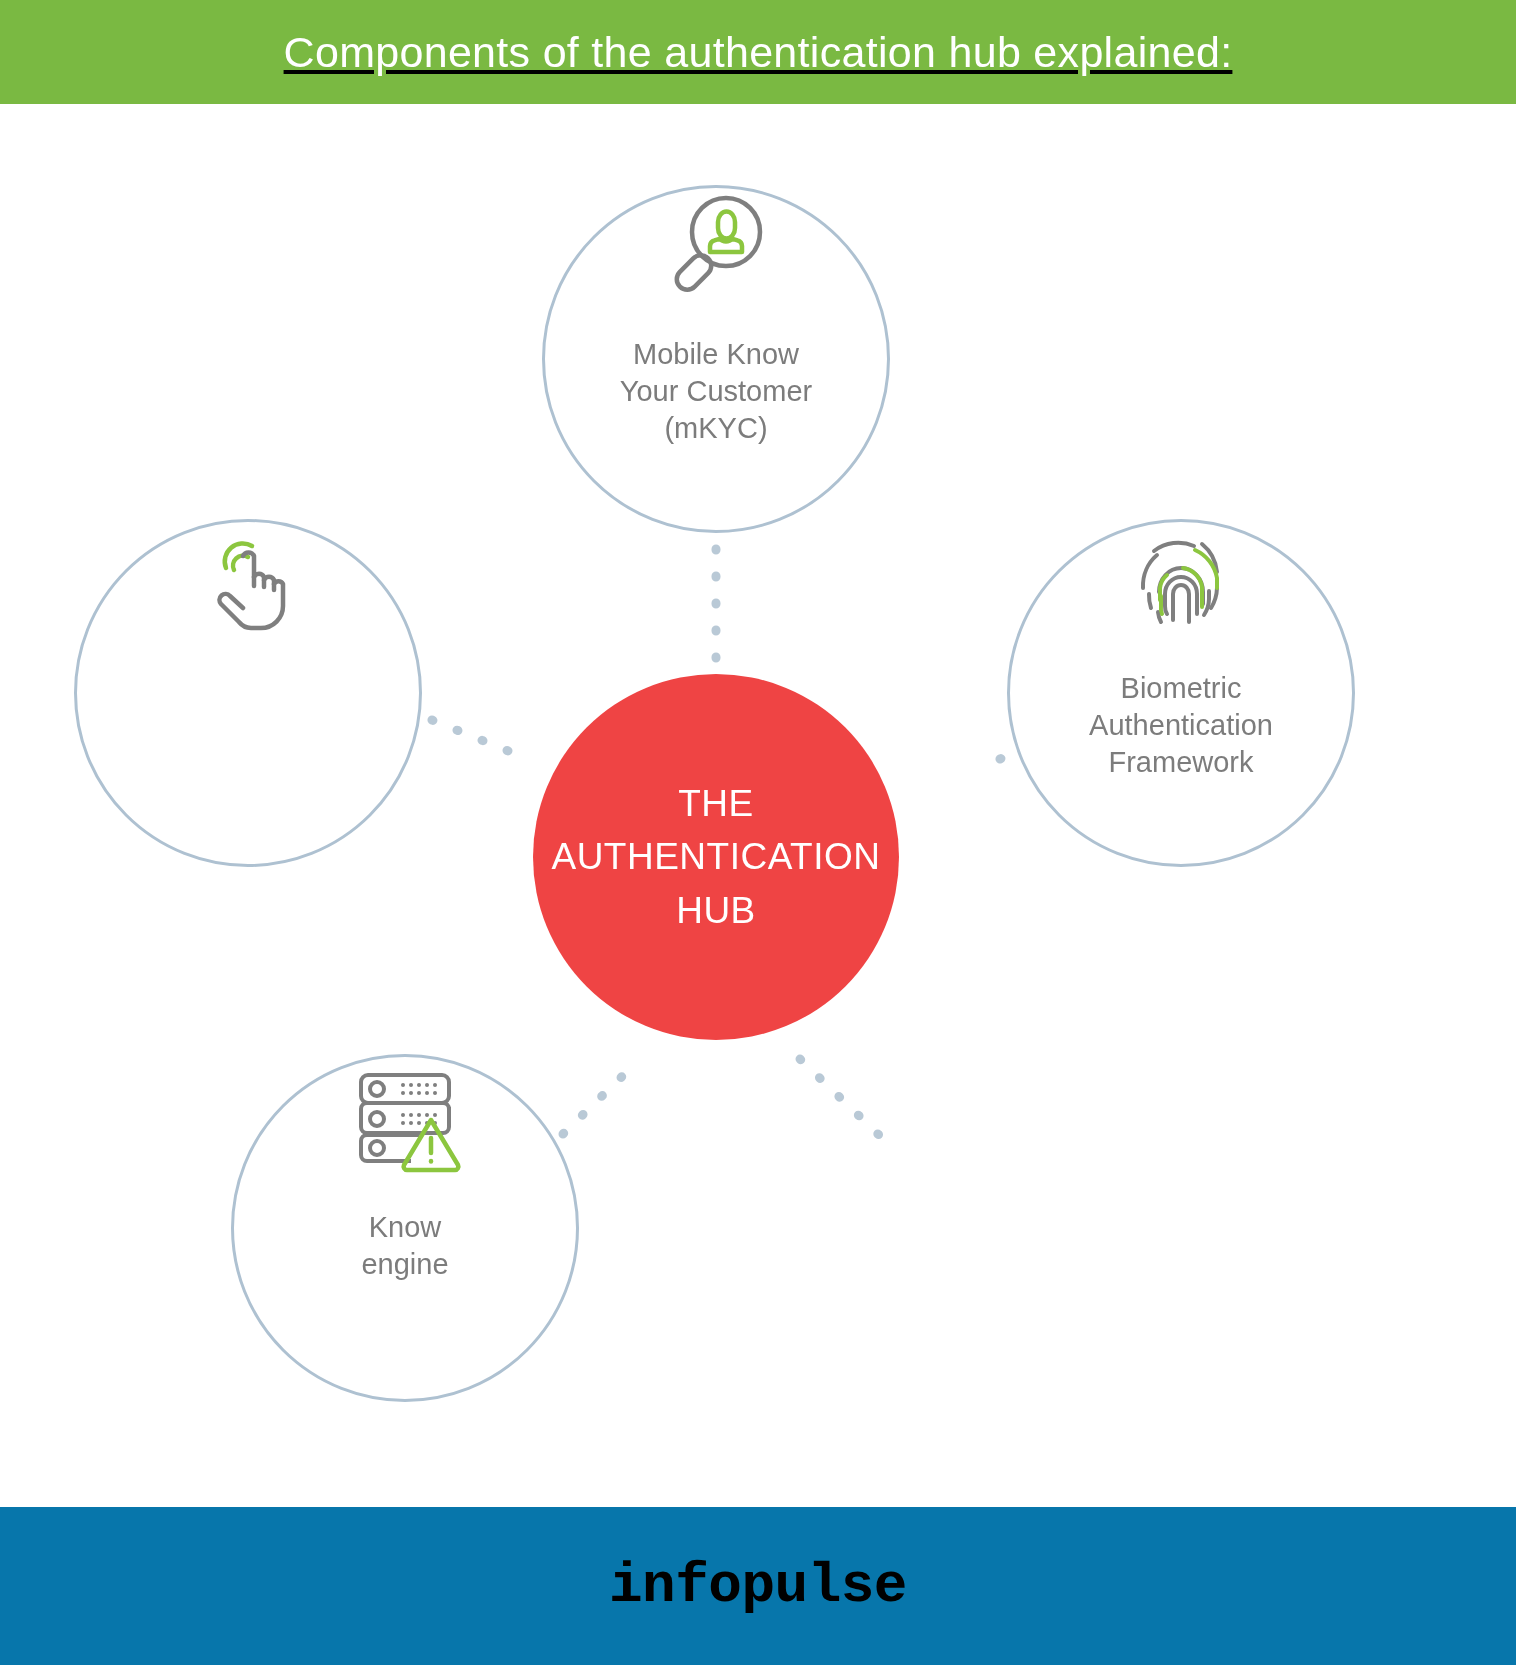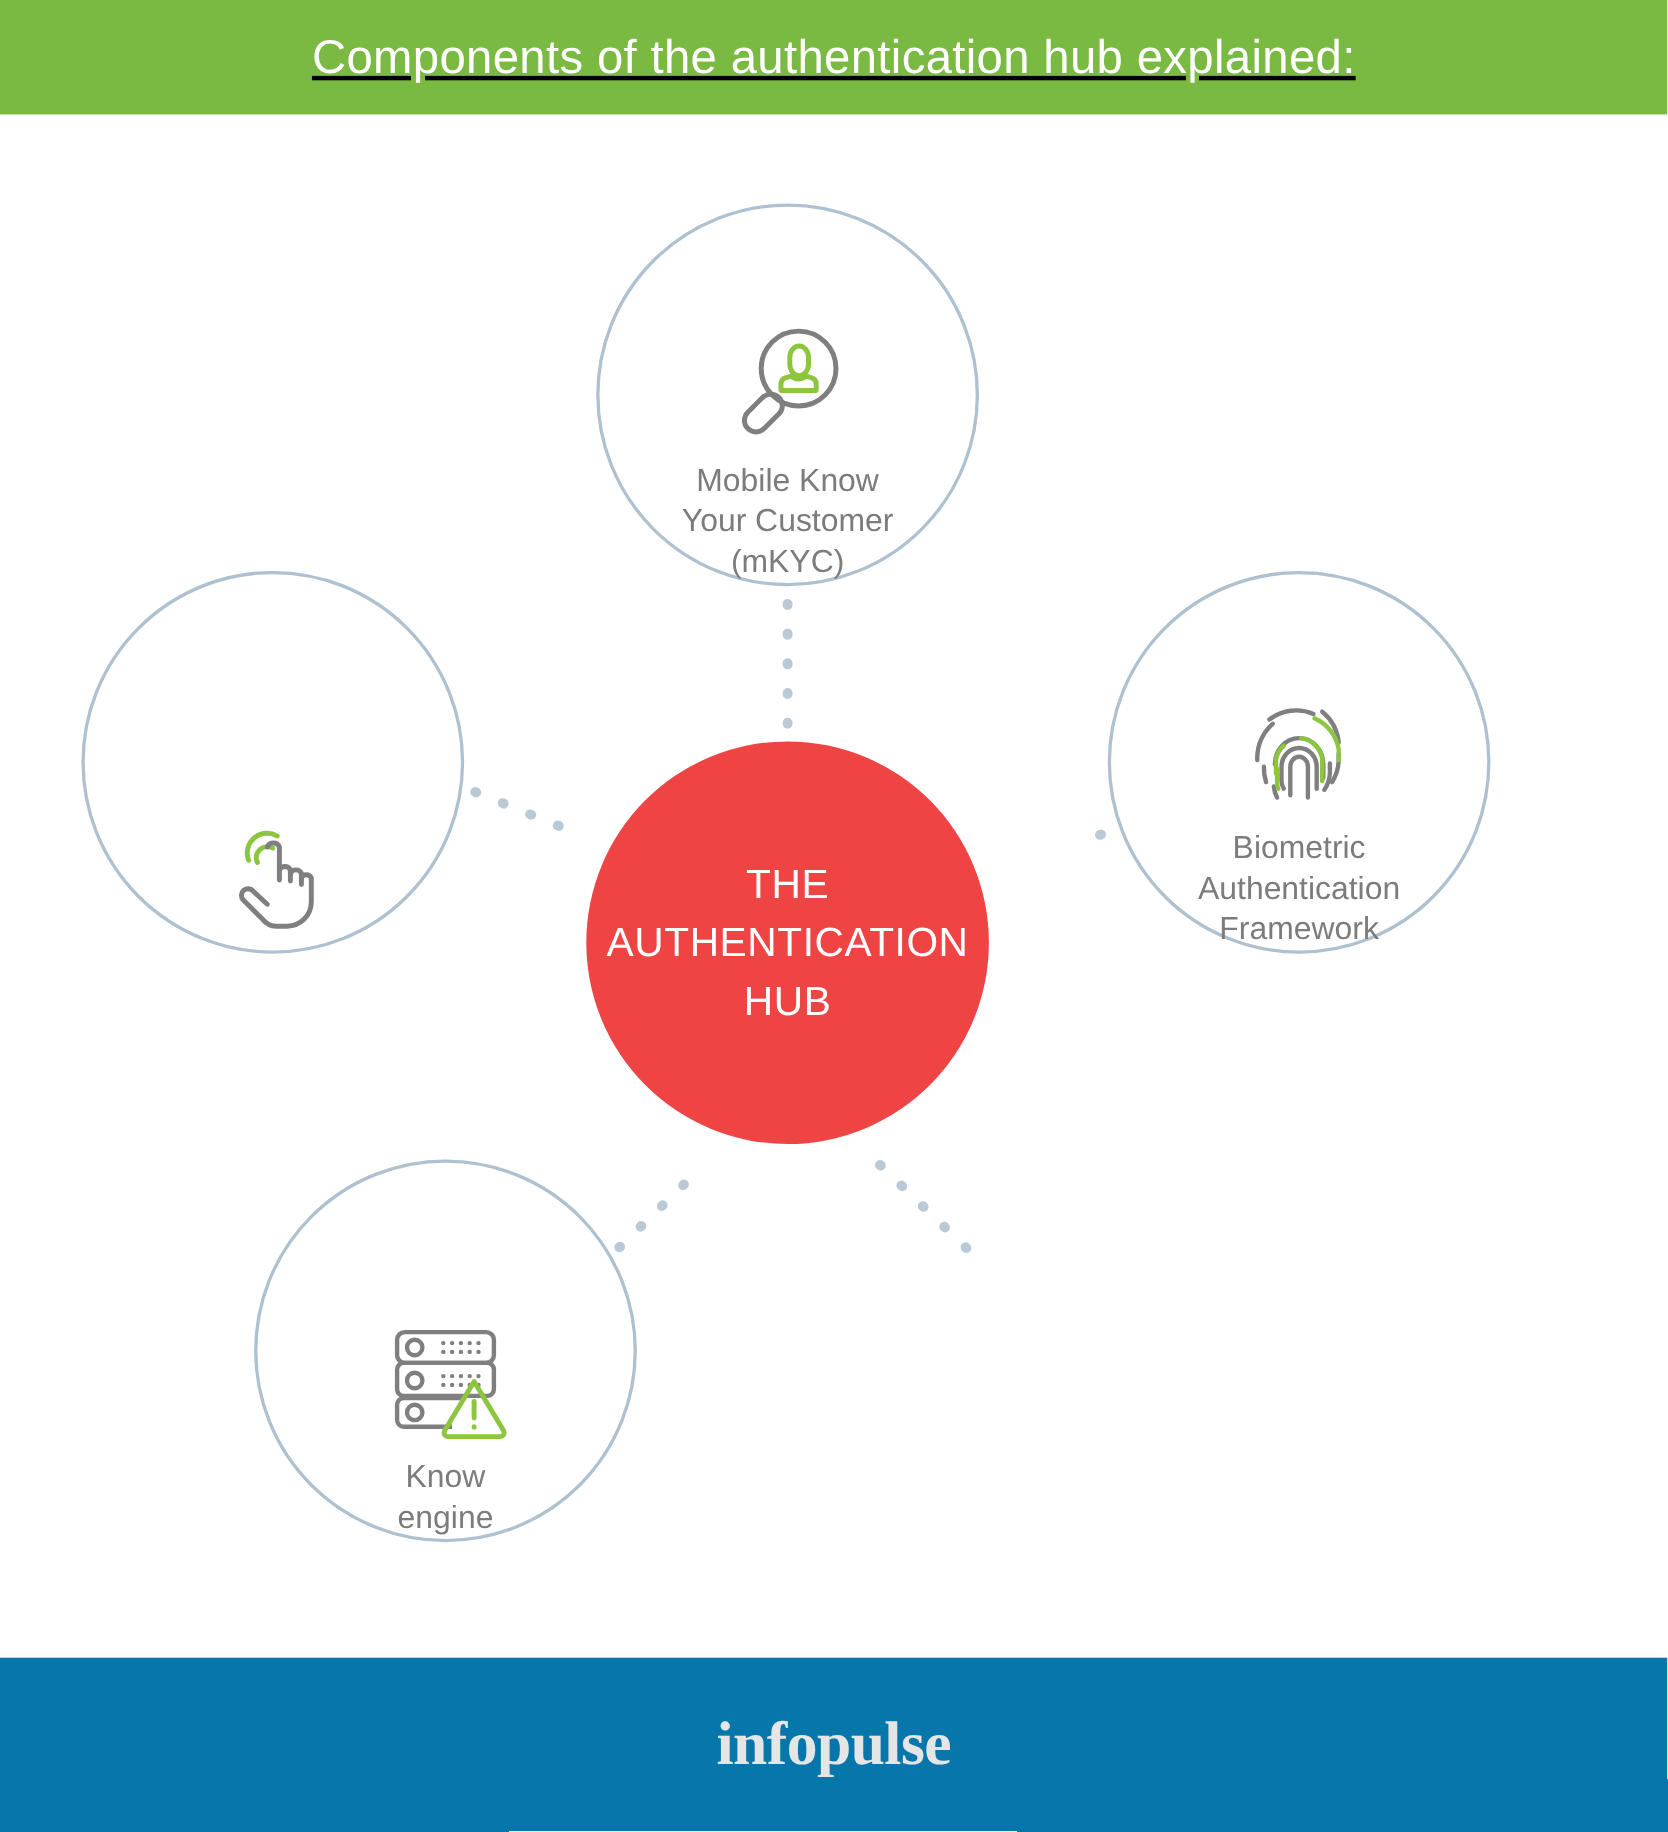--- a/index.html
+++ b/index.html
@@ -46,25 +46,25 @@
     left: 0;
     bottom: 0;
     width: 1516px;
     height: 158px;
     background: #0776ab;
     display: flex;
     align-items: center;
     justify-content: center;
   }
   .footer-logo {
-    color: #e5e5e5;
+    color: #000000;
     font-size: 56px;
     font-weight: 700;
     letter-spacing: -0.5px;
-    font-family: Liberation Serif, serif;
+    font-family: Liberation Mono, monospace;
     text-align: center;
   }
 
   
   .stage {
     position: absolute;
     left: 0;
     top: 104px;
     width: 1516px;
     height: 1403px;
@@ -107,22 +107,23 @@
     position: absolute;
     width: 348px;
     height: 348px;
     border-radius: 50%;
     border: 3px solid #aec1d1;
     background: #ffffff;
     box-sizing: border-box;
     display: flex;
     flex-direction: column;
     align-items: center;
-    justify-content: flex-end;
+    justify-content: flex-start;
     z-index: 2;
+    gap: 20px;
   }
   .node-icon {
     width: 120px;
     height: 120px;
     display: block;
     margin-bottom: 8px;
   }
   .node-label {
     color: #7c7c7c;
     font-size: 29px;

